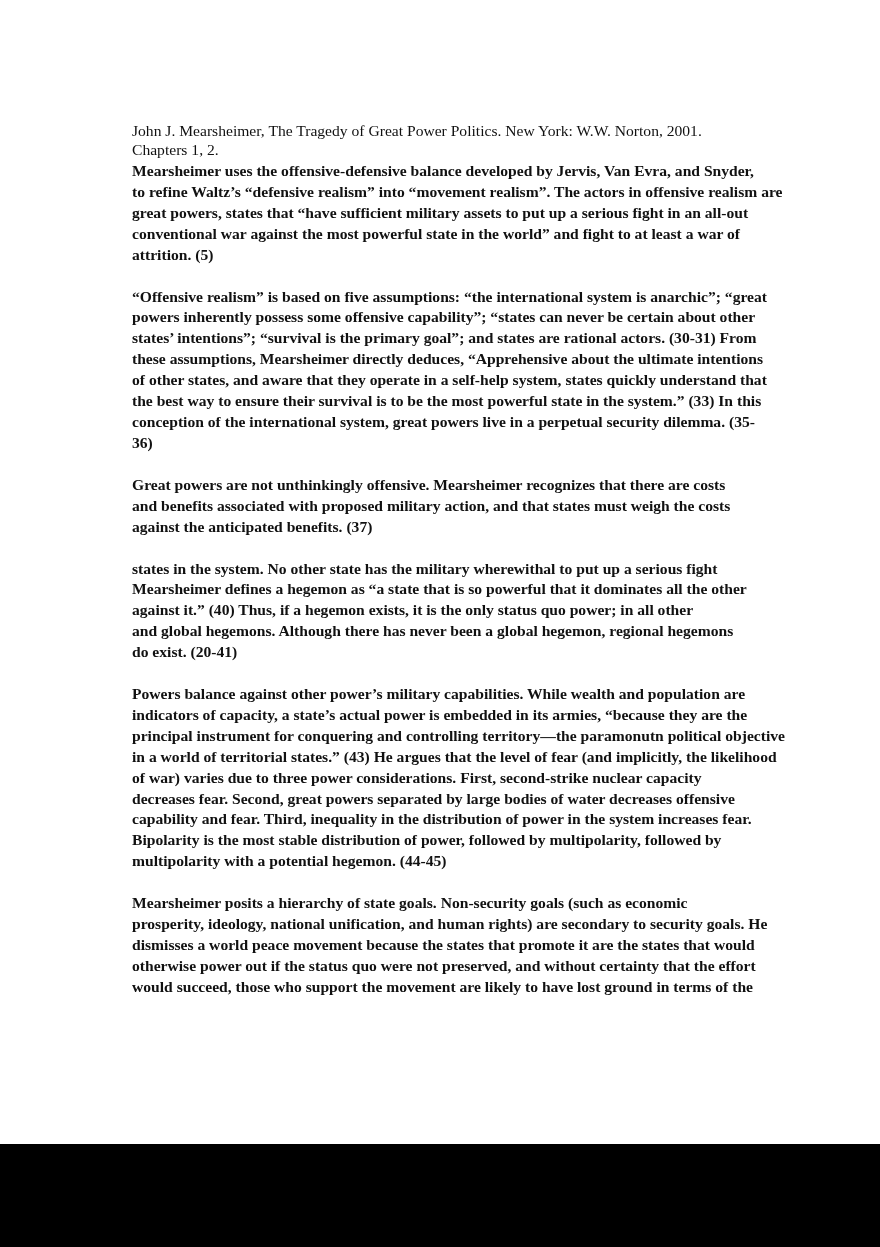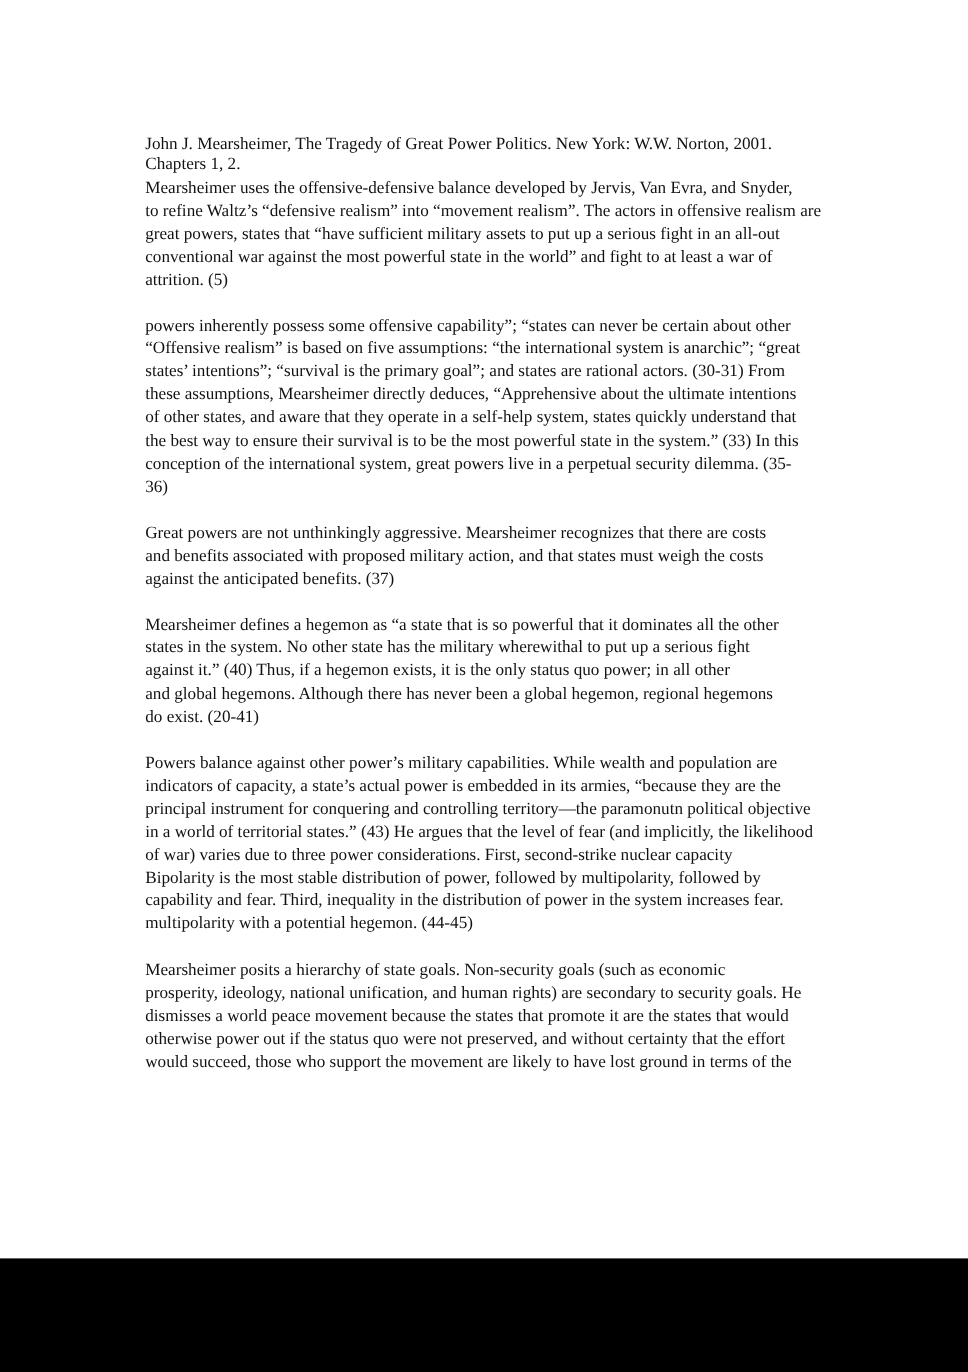--- a/index.html
+++ b/index.html
@@ -39,20 +39,21 @@
       display: block;
       white-space: nowrap;
     }
     .para {
       margin: 0 0 21px 0;
       line-height: 20.9px;
     }
     .para span {
       display: block;
       white-space: nowrap;
+      font-weight: bold;
     }
     .para.first {
       margin-top: 2px;
     }
     .bottom-band {
       position: absolute;
       left: 0;
       top: 1144px;
       width: 880px;
       height: 103px;
@@ -71,52 +72,53 @@
 
     <p class="para first">
       <span>Mearsheimer uses the offensive-defensive balance developed by Jervis, Van Evra, and Snyder,</span>
       <span>to refine Waltz’s “defensive realism” into “movement realism”.  The actors in offensive realism are</span>
       <span>great powers, states that “have sufficient military assets to put up a serious fight in an all-out</span>
       <span>conventional war against the most powerful state in the world” and fight to at least a war of</span>
       <span>attrition.  (5)</span>
     </p>
 
     <p class="para">
+      <span>“Offensive realism” is based on five assumptions: “the international system is anarchic”; “great</span>
       <span>powers inherently possess some offensive capability”; “states can never be certain about other</span>
-      <span>“Offensive realism” is based on five assumptions: “the international system is anarchic”; “great</span>
       <span>states’ intentions”; “survival is the primary goal”; and states are rational actors. (30-31)  From</span>
       <span>these assumptions, Mearsheimer directly deduces, “Apprehensive about the ultimate intentions</span>
       <span>of other states, and aware that they operate in a self-help system, states quickly understand that</span>
       <span>the best way to ensure their survival is to be the most powerful state in the system.”  (33)  In this</span>
       <span>conception of the international system, great powers live in a perpetual security dilemma.  (35-</span>
       <span>36)</span>
     </p>
 
     <p class="para">
-      <span>Great powers are not unthinkingly aggressive.  Mearsheimer recognizes that there are costs</span>
+      <span>Great powers are not unthinkingly offensive.  Mearsheimer recognizes that there are costs</span>
       <span>and benefits associated with proposed military action, and that states must weigh the costs</span>
       <span>against the anticipated benefits.  (37)</span>
     </p>
 
     <p class="para">
+      <span>states in the system.  No other state has the military wherewithal to put up a serious fight</span>
       <span>Mearsheimer defines a hegemon as “a state that is so powerful that it dominates all the other</span>
-      <span>states in the system.  No other state has the military wherewithal to put up a serious fight</span>
       <span>against it.”  (40)  Thus, if a hegemon exists, it is the only status quo power; in all other</span>
       <span>and global hegemons.  Although there has never been a global hegemon, regional hegemons</span>
       <span>do exist.  (20-41)</span>
     </p>
 
     <p class="para">
       <span>Powers balance against other power’s military capabilities.  While wealth and population are</span>
       <span>indicators of capacity, a state’s actual power is embedded in its armies, “because they are the</span>
       <span>principal instrument for conquering and controlling territory—the paramonutn political objective</span>
       <span>in a world of territorial states.”  (43)  He argues that the level of fear (and implicitly, the likelihood</span>
       <span>of war) varies due to three power considerations.  First, second-strike nuclear capacity</span>
+      <span>decreases fear.  Second, great powers separated by large bodies of water decreases offensive</span>
+      <span>capability and fear.  Third, inequality in the distribution of power in the system increases fear.</span>
       <span>Bipolarity is the most stable distribution of power, followed by multipolarity, followed by</span>
-      <span>capability and fear.  Third, inequality in the distribution of power in the system increases fear.</span>
       <span>multipolarity with a potential hegemon.  (44-45)</span>
     </p>
 
     <p class="para">
       <span>Mearsheimer posits a hierarchy of state goals.  Non-security goals (such as economic</span>
       <span>prosperity, ideology, national unification, and human rights) are secondary to security goals.  He</span>
       <span>dismisses a world peace movement because the states that promote it are the states that would</span>
       <span>otherwise power out if the status quo were not preserved, and without certainty that the effort</span>
       <span>would succeed, those who support the movement are likely to have lost ground in terms of the</span>
     </p>

